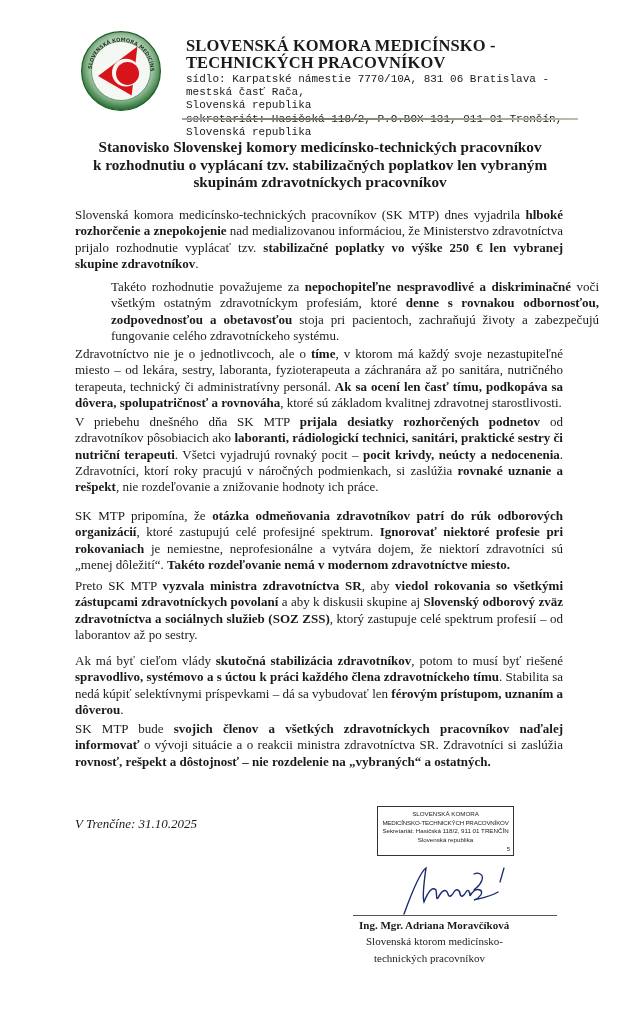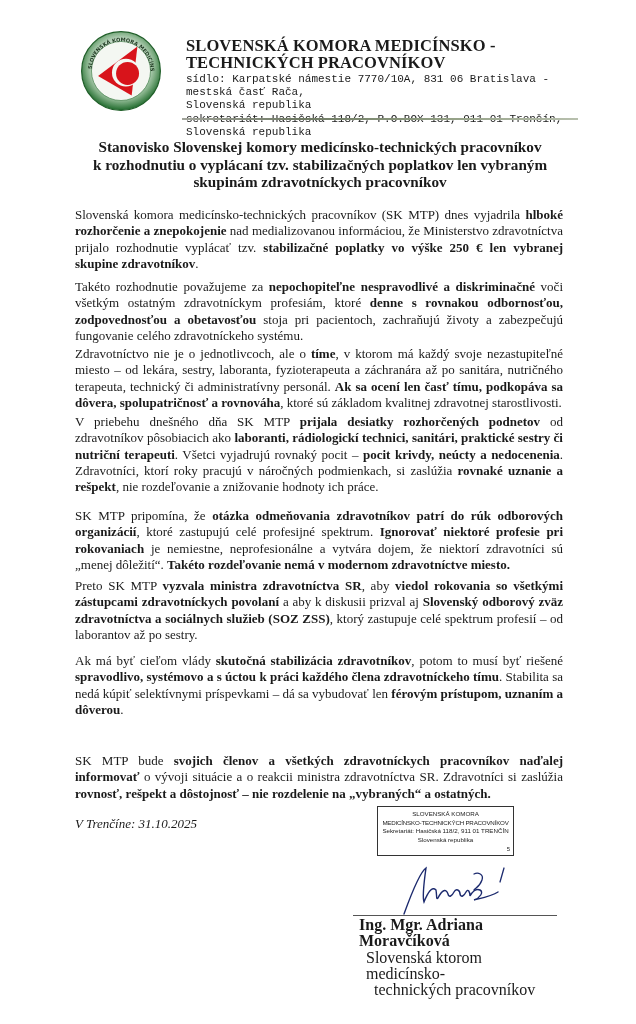--- a/index.html
+++ b/index.html
@@ -19,41 +19,41 @@
     
     .title { position: absolute; left: 70px; top: 138px; width: 500px; text-align: center;
              font-size: 15.2px; font-weight: bold; line-height: 17.6px; }
 
     
     .body-text { position: absolute; left: 75px; width: 488px; font-size: 13px; line-height: 16.3px;
                  text-align: justify; }
     .body-text b { font-weight: bold; }
 
     .p1 { top: 207px; }
-    .p2 { top: 279px; }
+    .p2 { top: 279px; margin-left: 36px; }
     .p3 { top: 346px; }
     .p4 { top: 404px; margin-top: 10px; }
     .p5 { top: 508px; }
     .p6 { top: 578px; }
     .p7 { top: 653px; }
-    .p8 { top: 721px; margin-top: 32px; }
+    .p8 { top: 721px; }
 
     .date { position: absolute; left: 75px; top: 816px; font-size: 13px; font-style: italic; }
 
     
     .stamp { position: absolute; left: 377px; top: 806px; width: 137px; height: 50px;
              border: 1px solid #333; font-family: "Liberation Sans", "DejaVu Sans", sans-serif;
              font-size: 6.2px; line-height: 8.6px; text-align: center; padding-top: 3px; box-sizing: border-box;
              color: #222; }
     .stamp .l2 { letter-spacing: -0.2px; }
     .stamp-num { position: absolute; right: 3px; bottom: 1px; font-size: 6px; }
 
     .signature { position: absolute; left: 400px; top: 862px; width: 150px; height: 56px; }
     .sig-rule { position: absolute; left: 353px; top: 915px; width: 204px; height: 1px; background: #555; }
-    .signer { position: absolute; left: 343px; top: 917px; width: 220px; font-size: 16px; line-height: 16.3px; }
+    .signer { position: absolute; left: 343px; top: 917px; width: 220px; font-size: 11px; line-height: 16.3px; }
     .signer .name { font-weight: bold; padding-left: 16px; }
     .signer .role { padding-left: 0; }
     .signer .org1 { padding-left: 23px; }
     .signer .org2 { padding-left: 31px; }
   </style>
 </head>
 <body>
 
 <div class="page">
 
@@ -92,21 +92,21 @@
     <div>Stanovisko Slovenskej komory medicínsko-technických pracovníkov</div>
     <div>k rozhodnutiu o vyplácaní tzv. stabilizačných poplatkov len vybraným</div>
     <div>skupinám zdravotníckych pracovníkov</div>
   </div>
 
   <div class="body-text p1"><span>Slovenská komora medicínsko-technických pracovníkov (SK MTP) dnes vyjadrila </span><b>hlboké rozhorčenie a znepokojenie</b><span> nad medializovanou informáciou, že Ministerstvo zdravotníctva prijalo rozhodnutie vyplácať tzv. </span><b>stabilizačné poplatky vo výške 250 € len vybranej skupine zdravotníkov</b><span>.</span></div>
   <div class="body-text p2"><span>Takéto rozhodnutie považujeme za </span><b>nepochopiteľne nespravodlivé a diskriminačné</b><span> voči všetkým ostatným zdravotníckym profesiám, ktoré </span><b>denne s rovnakou odbornosťou, zodpovednosťou a obetavosťou</b><span> stoja pri pacientoch, zachraňujú životy a zabezpečujú fungovanie celého zdravotníckeho systému.</span></div>
   <div class="body-text p3"><span>Zdravotníctvo nie je o jednotlivcoch, ale o </span><b>tíme</b><span>, v ktorom má každý svoje nezastupiteľné miesto – od lekára, sestry, laboranta, fyzioterapeuta a záchranára až po sanitára, nutričného terapeuta, technický či administratívny personál. </span><b>Ak sa ocení len časť tímu, podkopáva sa dôvera, spolupatričnosť a rovnováha</b><span>, ktoré sú základom kvalitnej zdravotnej starostlivosti.</span></div>
   <div class="body-text p4"><span>V priebehu dnešného dňa SK MTP </span><b>prijala desiatky rozhorčených podnetov</b><span> od zdravotníkov pôsobiacich ako </span><b>laboranti, rádiologickí technici, sanitári, praktické sestry či nutriční terapeuti</b><span>. Všetci vyjadrujú rovnaký pocit – </span><b>pocit krivdy, neúcty a nedocenenia</b><span>. Zdravotníci, ktorí roky pracujú v náročných podmienkach, si zaslúžia </span><b>rovnaké uznanie a rešpekt</b><span>, nie rozdeľovanie a znižovanie hodnoty ich práce.</span></div>
   <div class="body-text p5"><span>SK MTP pripomína, že </span><b>otázka odmeňovania zdravotníkov patrí do rúk odborových organizácií</b><span>, ktoré zastupujú celé profesijné spektrum. </span><b>Ignorovať niektoré profesie pri rokovaniach</b><span> je nemiestne, neprofesionálne a vytvára dojem, že niektorí zdravotníci sú „menej dôležití“. </span><b>Takéto rozdeľovanie nemá v modernom zdravotníctve miesto.</b></div>
-  <div class="body-text p6"><span>Preto SK MTP </span><b>vyzvala ministra zdravotníctva SR</b><span>, aby </span><b>viedol rokovania so všetkými zástupcami zdravotníckych povolaní</b><span> a aby k diskusii prizval aj </span><b>Slovenský odborový zväz zdravotníctva a sociálnych služieb (SOZ ZSS)</b><span>, ktorý zastupuje celé spektrum profesií – od laborantov až po sestry.</span></div>
+  <div class="body-text p6"><span>Preto SK MTP </span><b>vyzvala ministra zdravotníctva SR</b><span>, aby </span><b>viedol rokovania so všetkými zástupcami zdravotníckych povolaní</b><span> a aby k diskusii skupine aj </span><b>Slovenský odborový zväz zdravotníctva a sociálnych služieb (SOZ ZSS)</b><span>, ktorý zastupuje celé spektrum profesií – od laborantov až po sestry.</span></div>
   <div class="body-text p7"><span>Ak má byť cieľom vlády </span><b>skutočná stabilizácia zdravotníkov</b><span>, potom to musí byť riešené </span><b>spravodlivo, systémovo a s úctou k práci každého člena zdravotníckeho tímu</b><span>. Stabilita sa nedá kúpiť selektívnymi príspevkami – dá sa vybudovať len </span><b>férovým prístupom, uznaním a dôverou</b><span>.</span></div>
   <div class="body-text p8"><span>SK MTP bude </span><b>svojich členov a všetkých zdravotníckych pracovníkov naďalej informovať</b><span> o vývoji situácie a o reakcii ministra zdravotníctva SR. Zdravotníci si zaslúžia </span><b>rovnosť, rešpekt a dôstojnosť – nie rozdelenie na „vybraných“ a ostatných.</b></div>
 
   <div class="date">V Trenčíne: 31.10.2025</div>
 
   <div class="stamp">
     <div>SLOVENSKÁ KOMORA</div>
     <div class="l2">MEDICÍNSKO-TECHNICKÝCH PRACOVNÍKOV</div>
     <div>Sekretariát: Hasičská 118/2, 911 01 TRENČÍN</div>
     <div>Slovenská republika</div>

